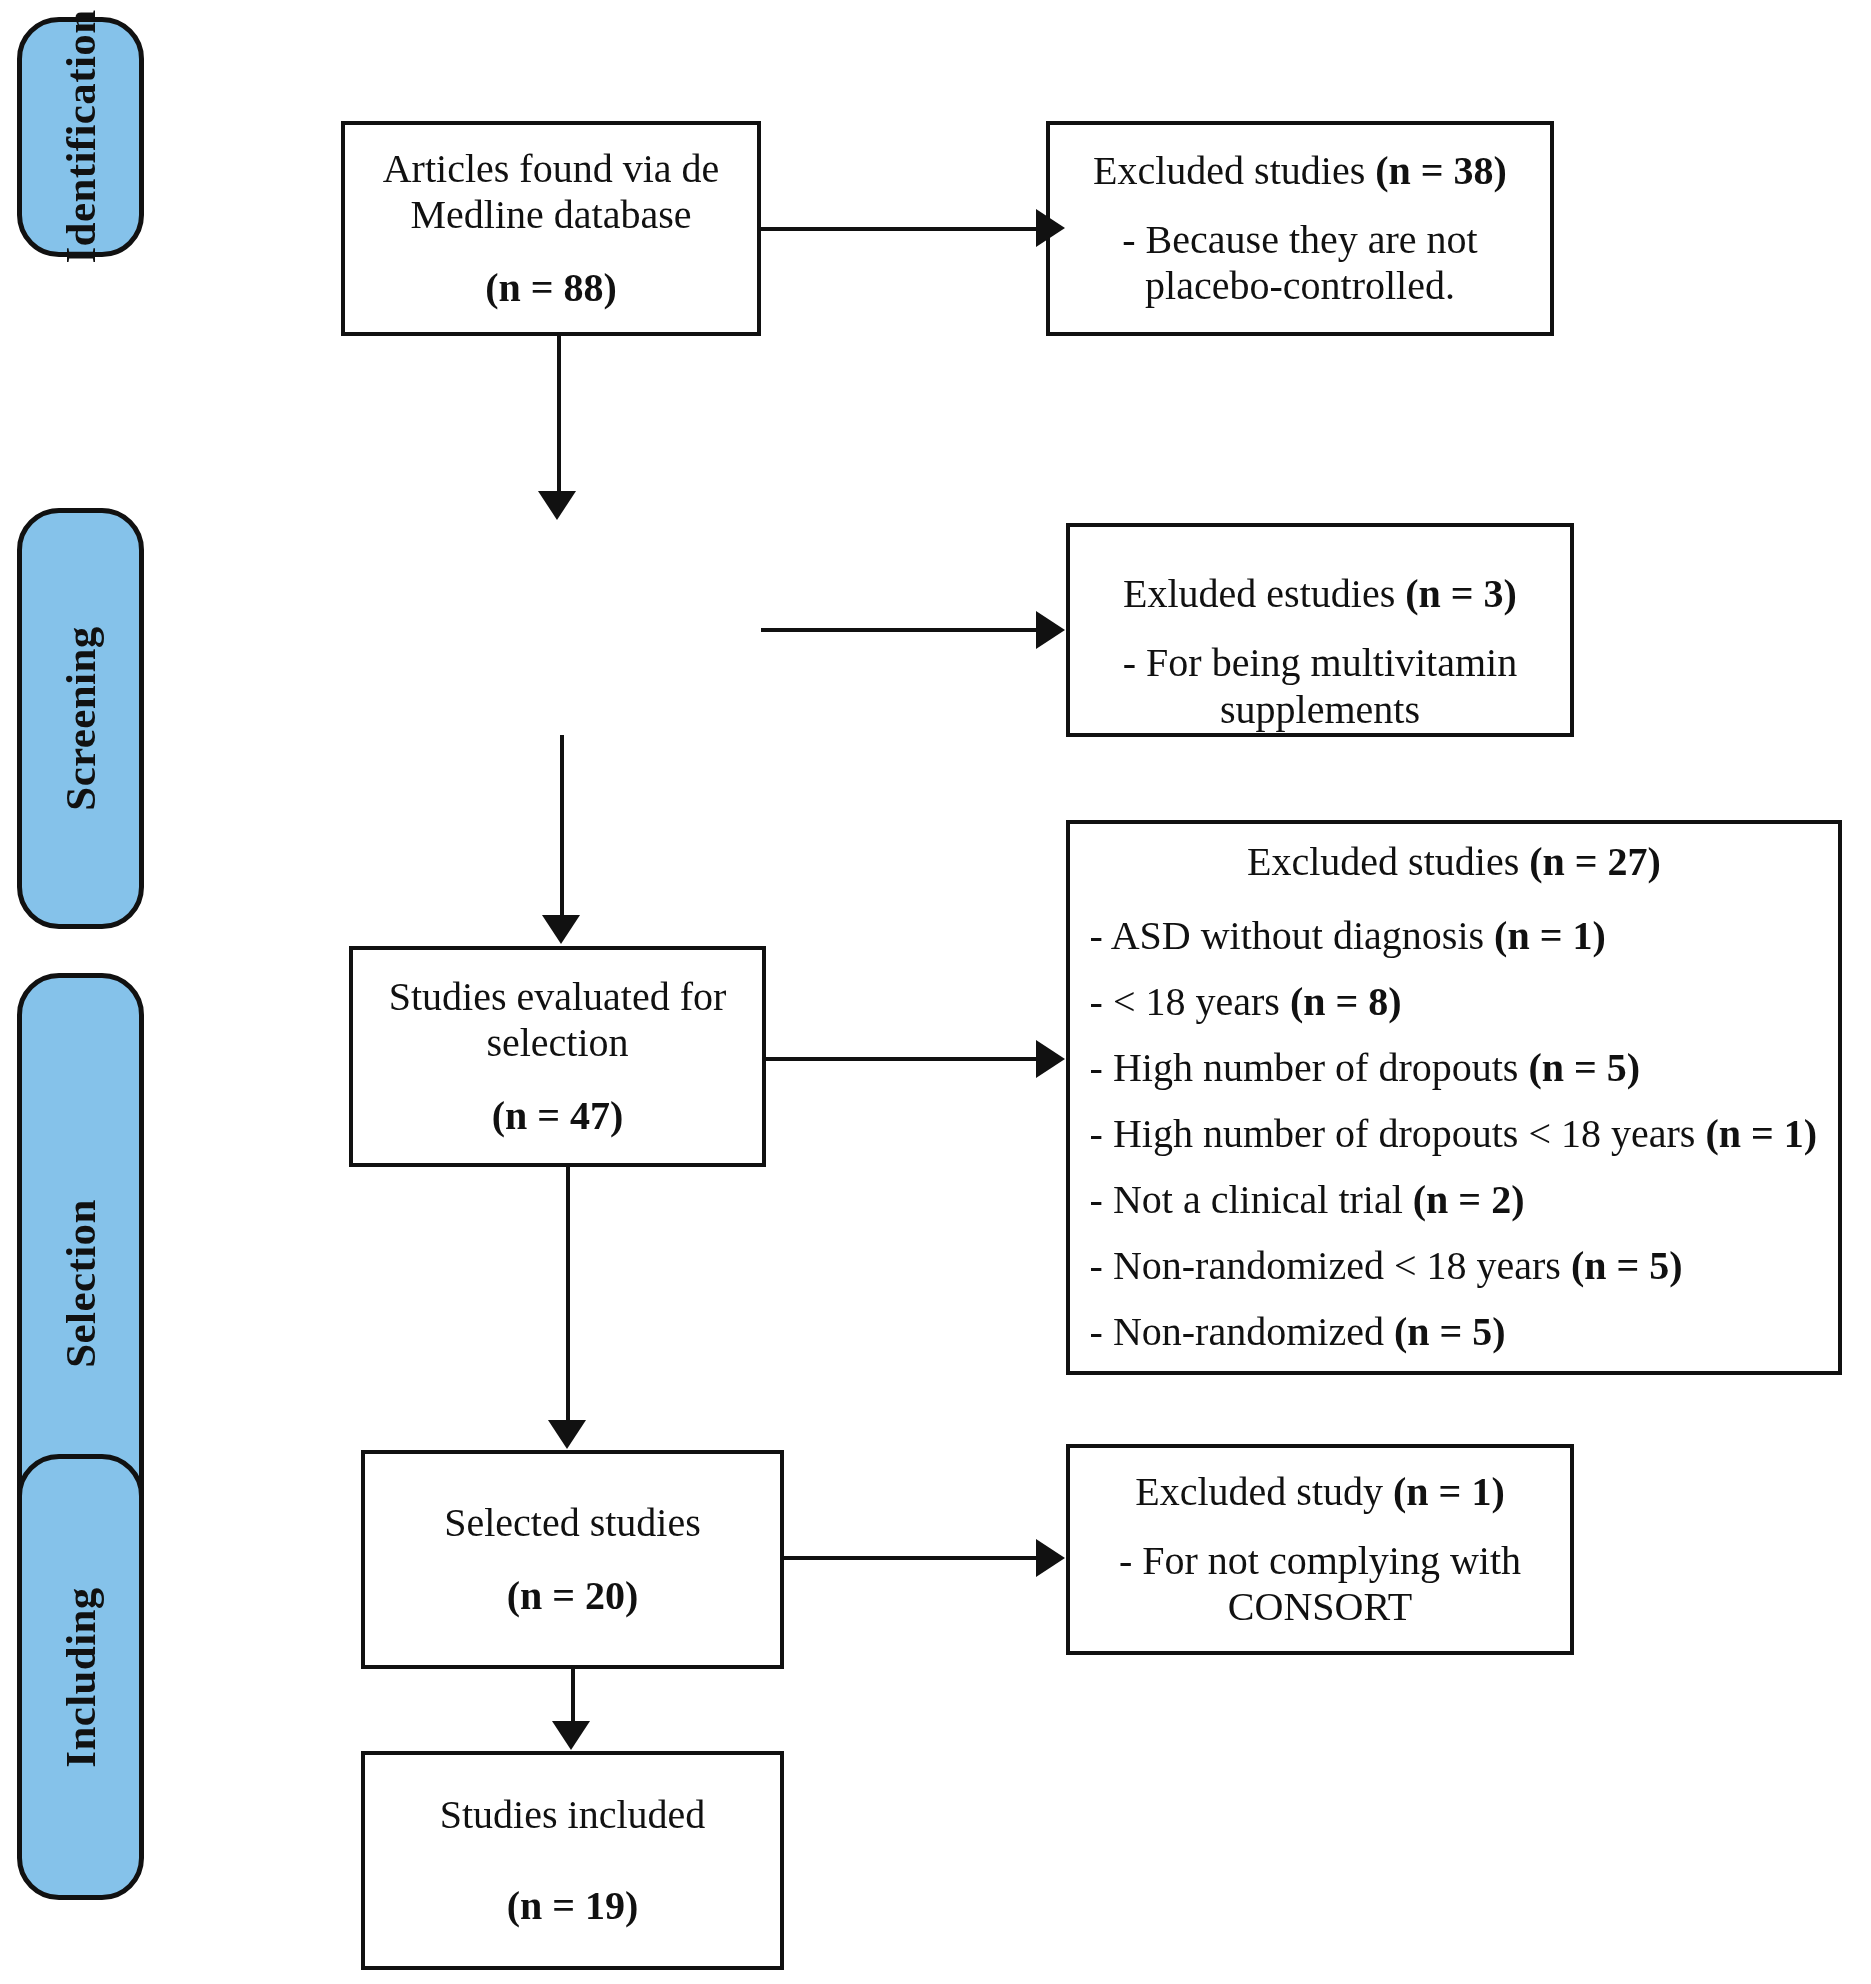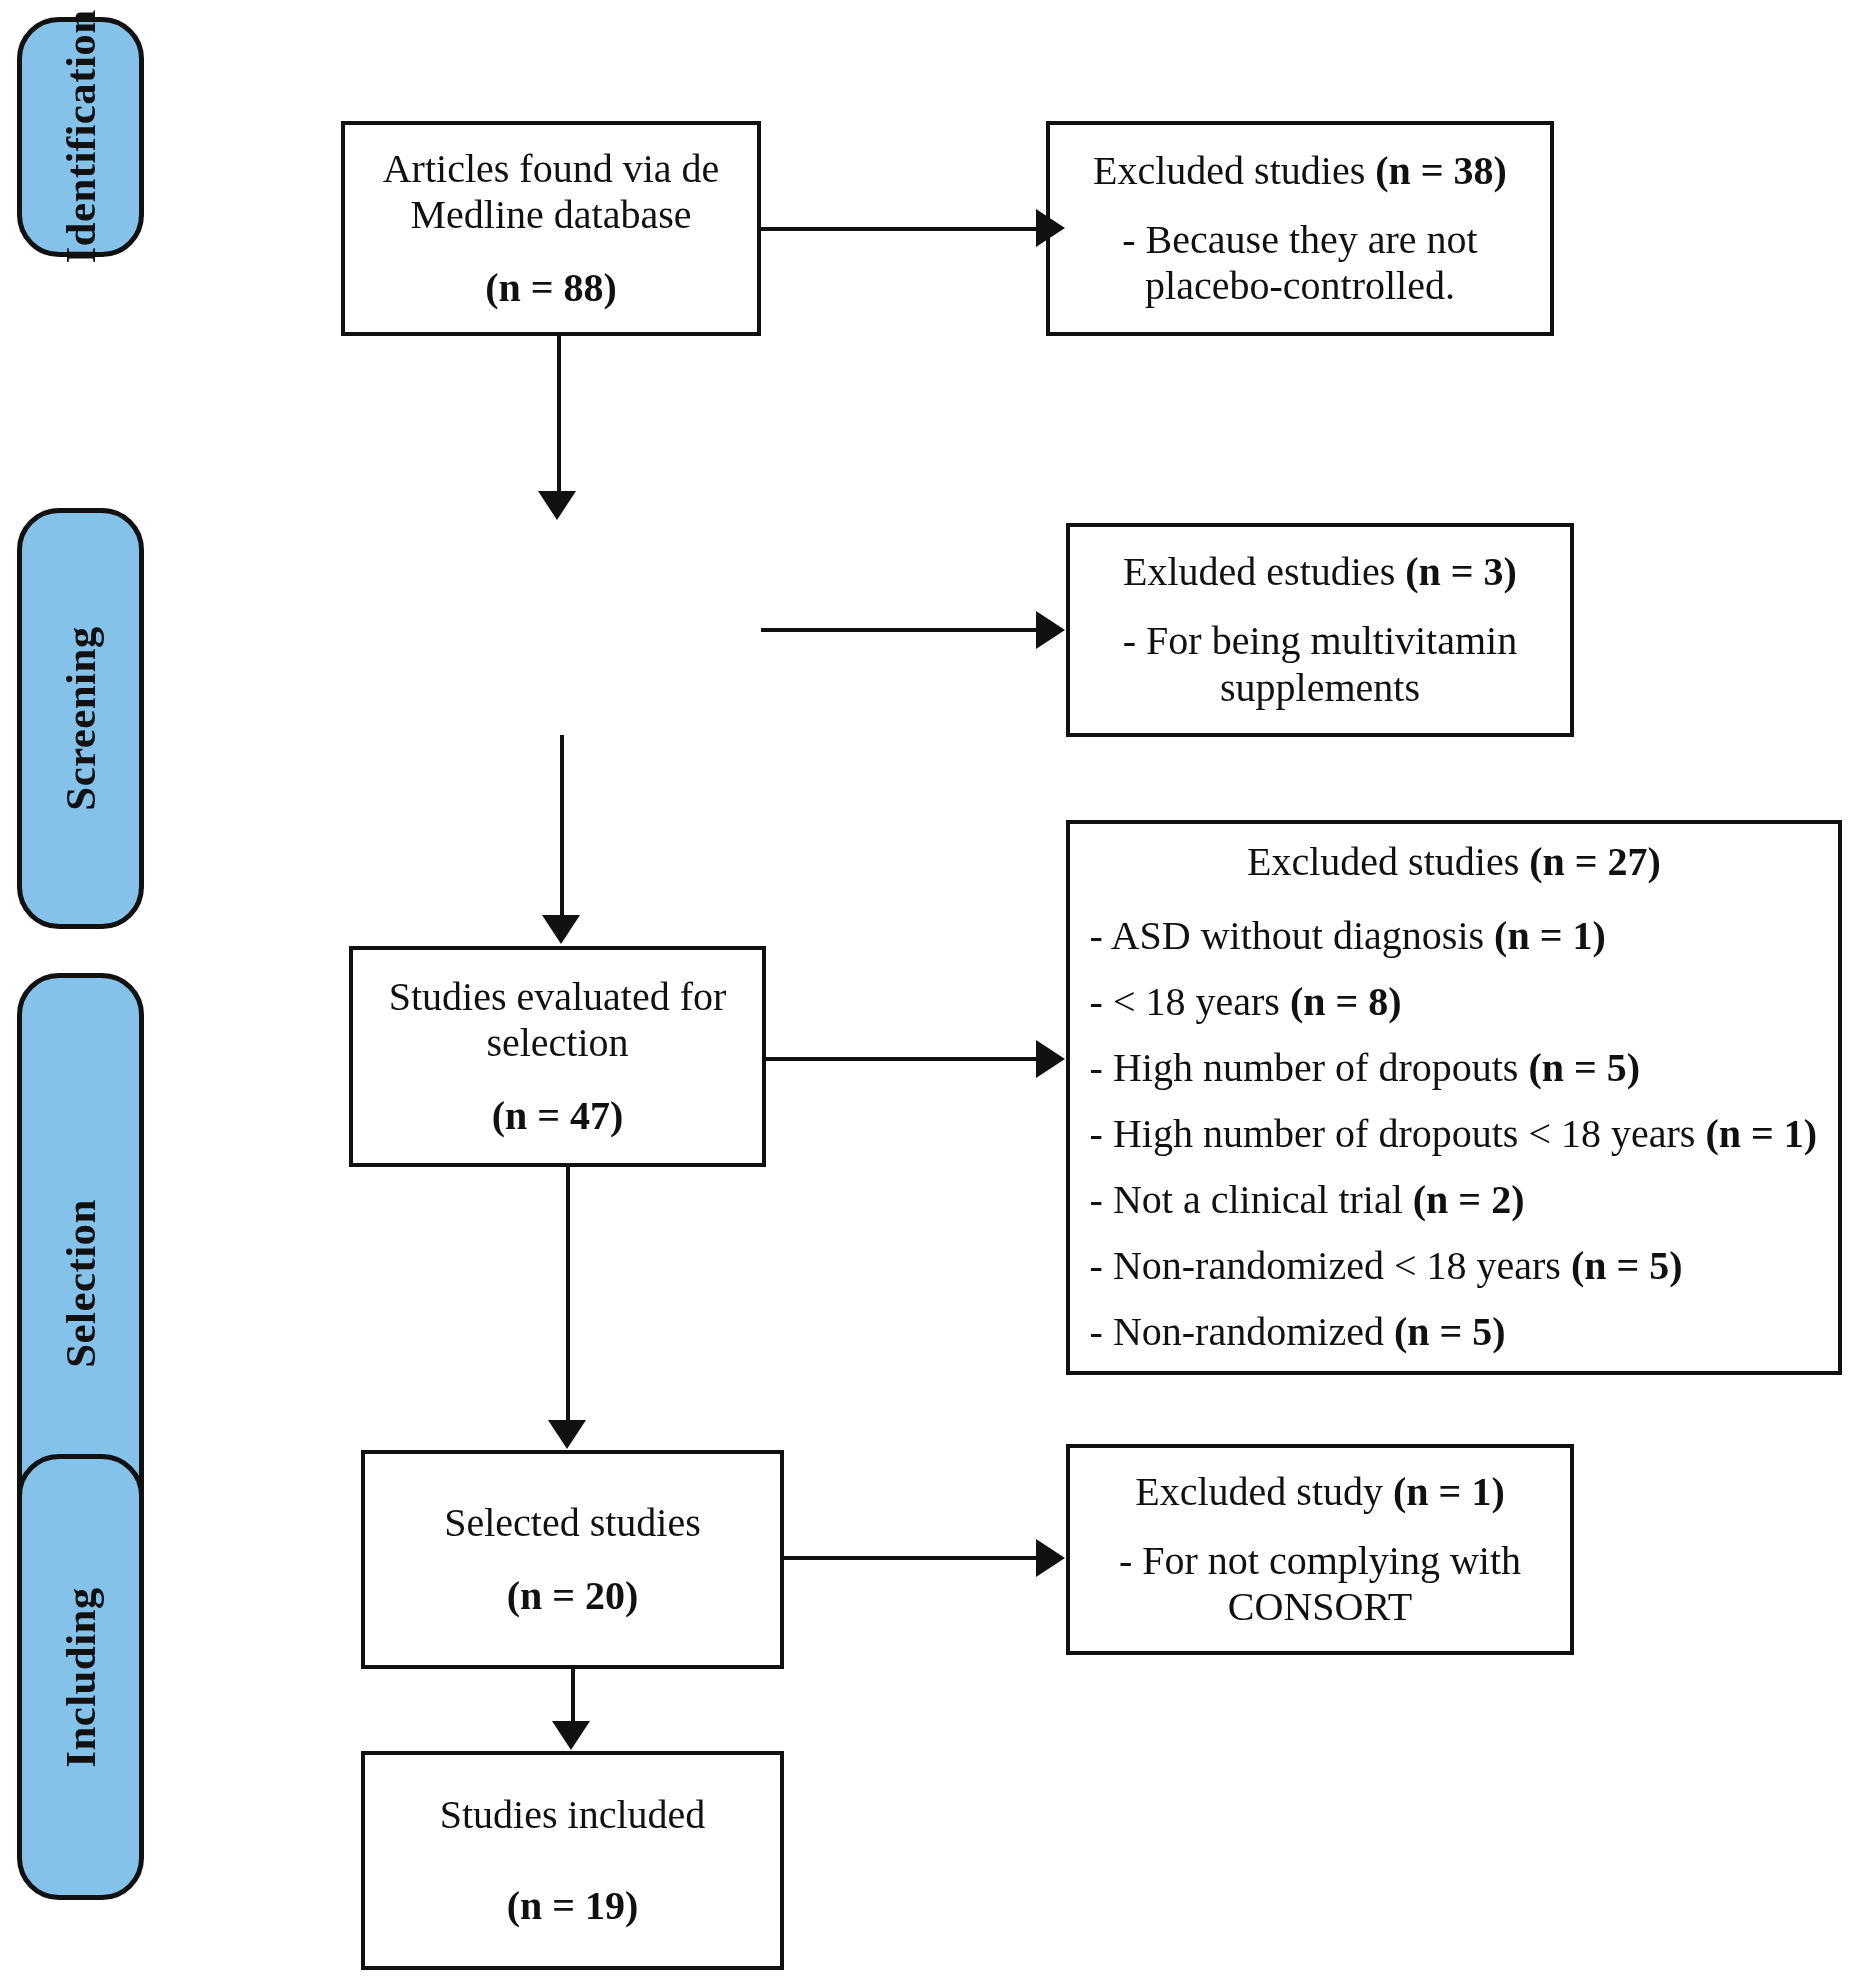--- a/index.html
+++ b/index.html
@@ -171,21 +171,21 @@
     <div class="box-count">(n = 19)</div>
   </div>
 
   <div class="excl-box" style="left:1046px; top:121px; width:508px; height:215px;">
     <div class="excl-title">
       <span>Excluded studies </span><b>(n = 38)</b>
     </div>
     <div class="excl-reason">- Because they are not placebo-controlled.</div>
   </div>
 
-  <div class="excl-box" style="left:1066px; top:523px; width:508px; height:214px;">
+  <div class="excl-box" style="left:1066px; top:523px; width:508px; height:214px;justify-content:flex-end;">
     <div class="excl-title">
       <span>Exluded estudies </span><b>(n = 3)</b>
     </div>
     <div class="excl-reason">- For being multivitamin supplements</div>
   </div>
 
   <div class="excl-box" style="left:1066px; top:820px; width:776px; height:555px;">
     <div class="excl-title">
       <span>Excluded studies </span><b>(n = 27)</b>
     </div>

